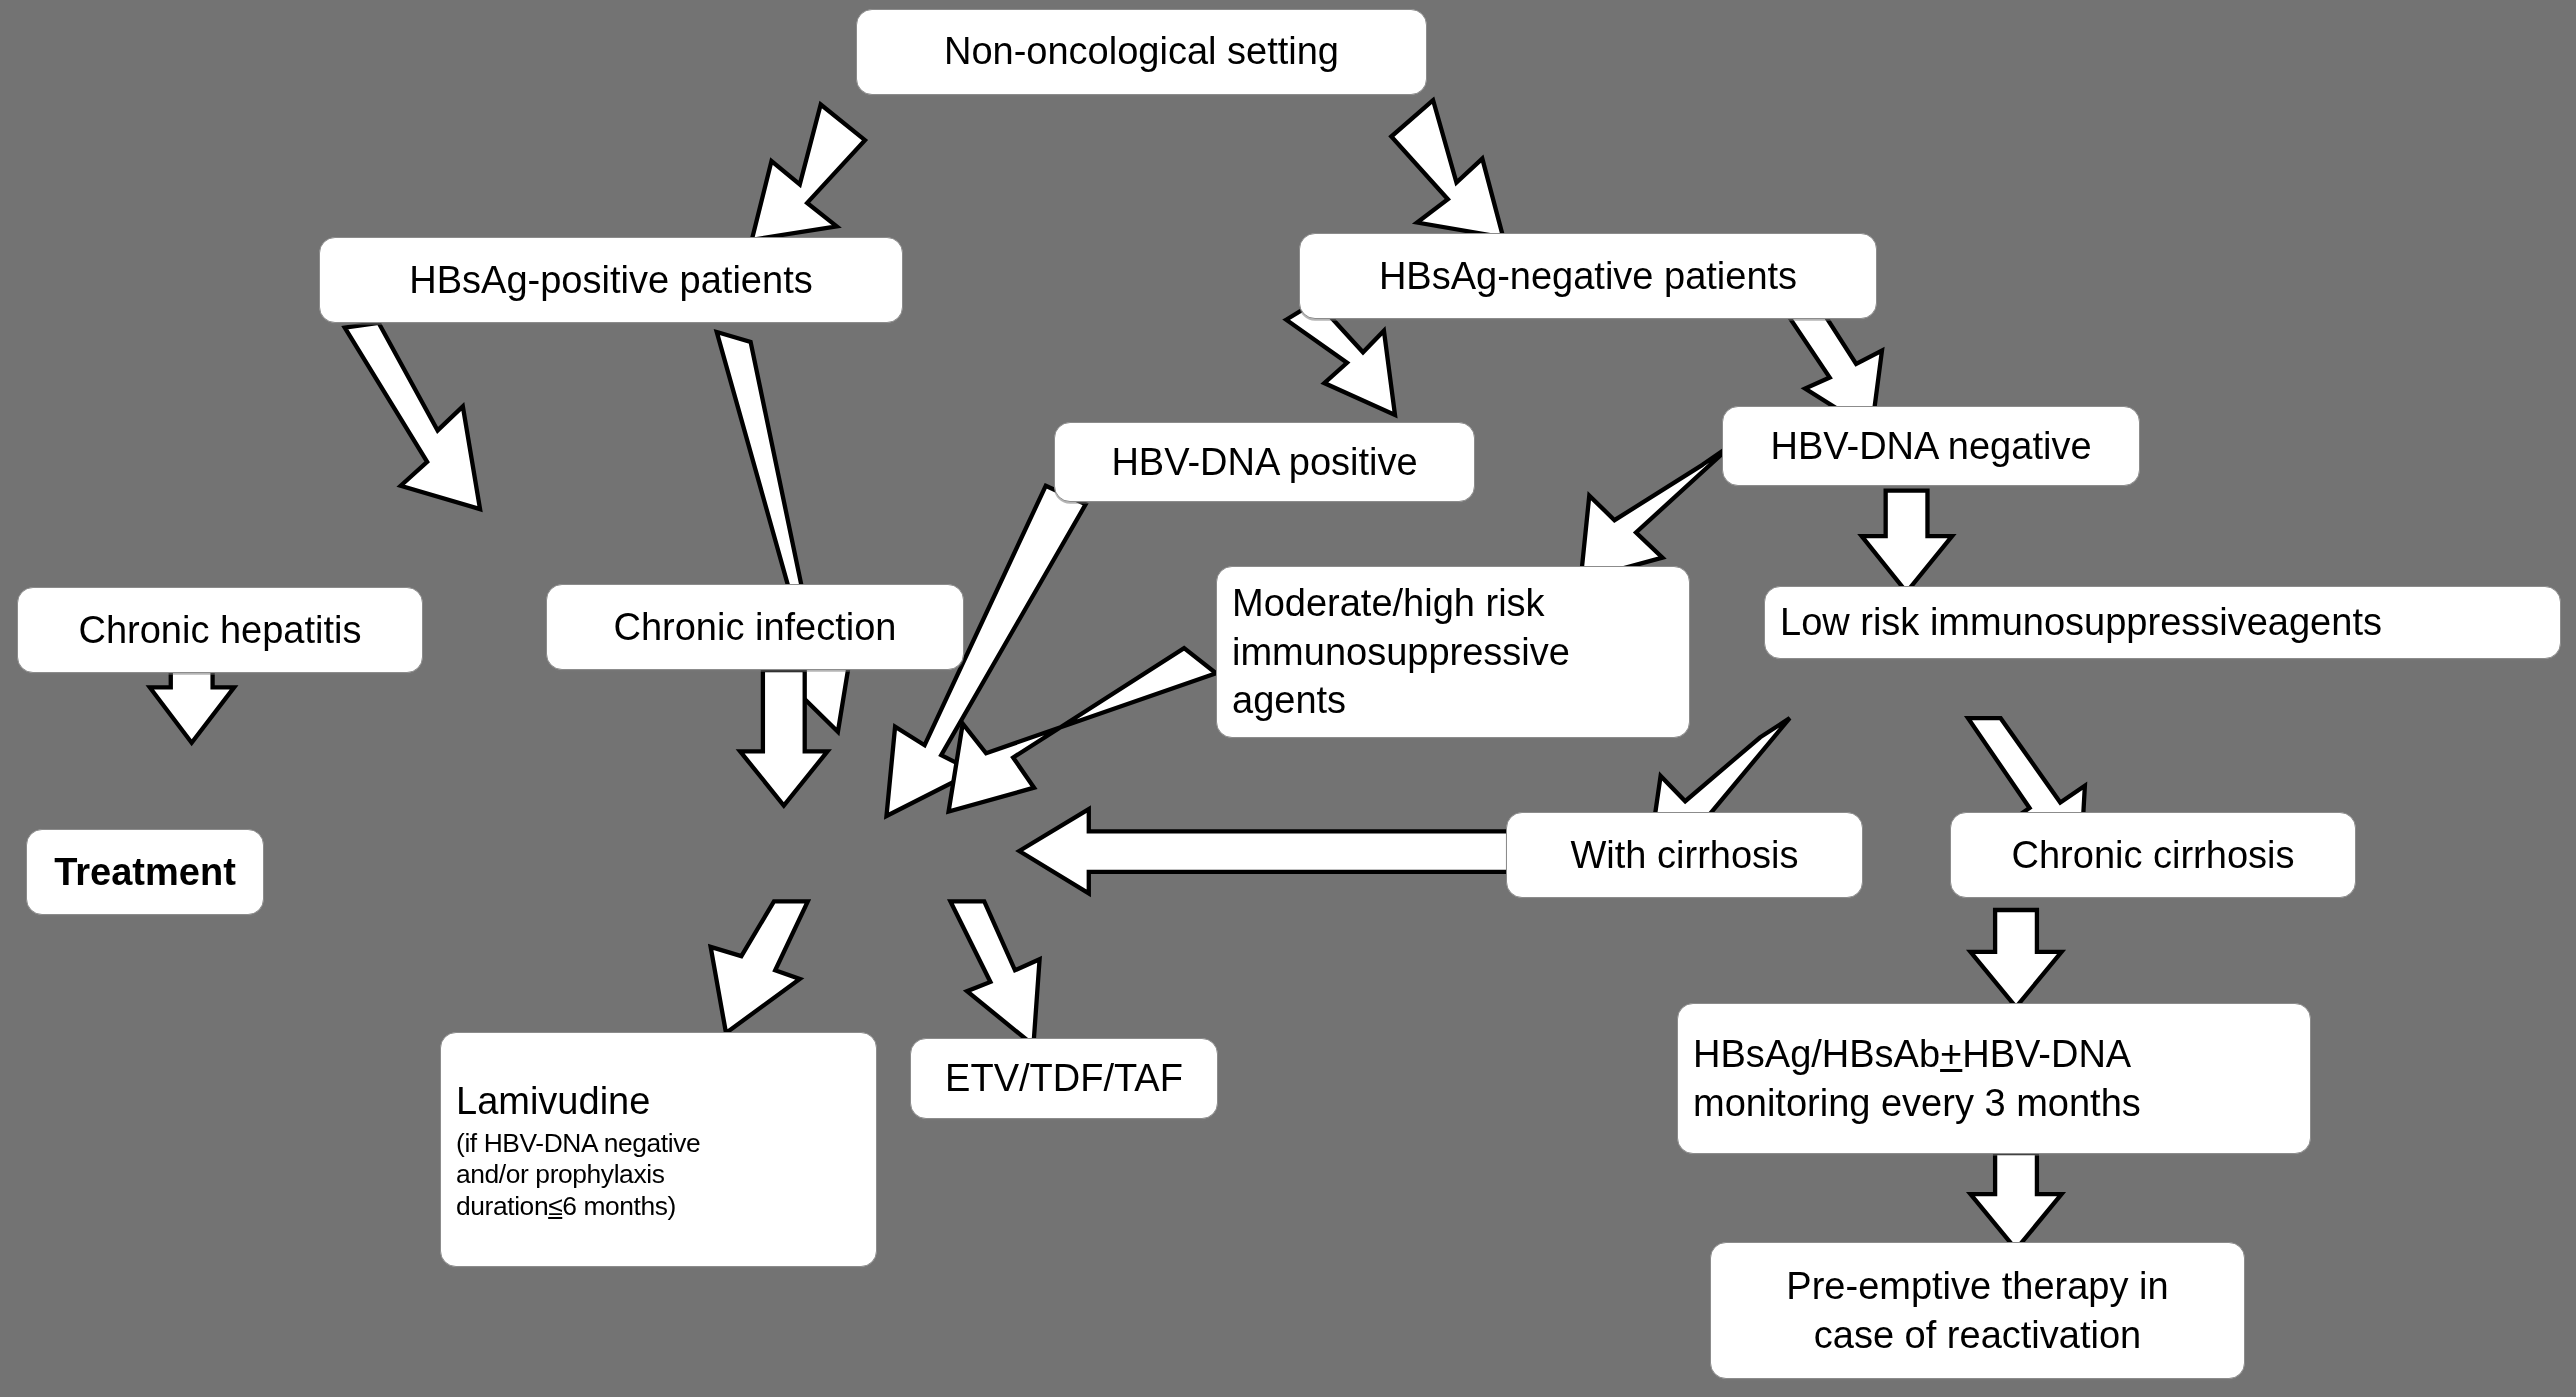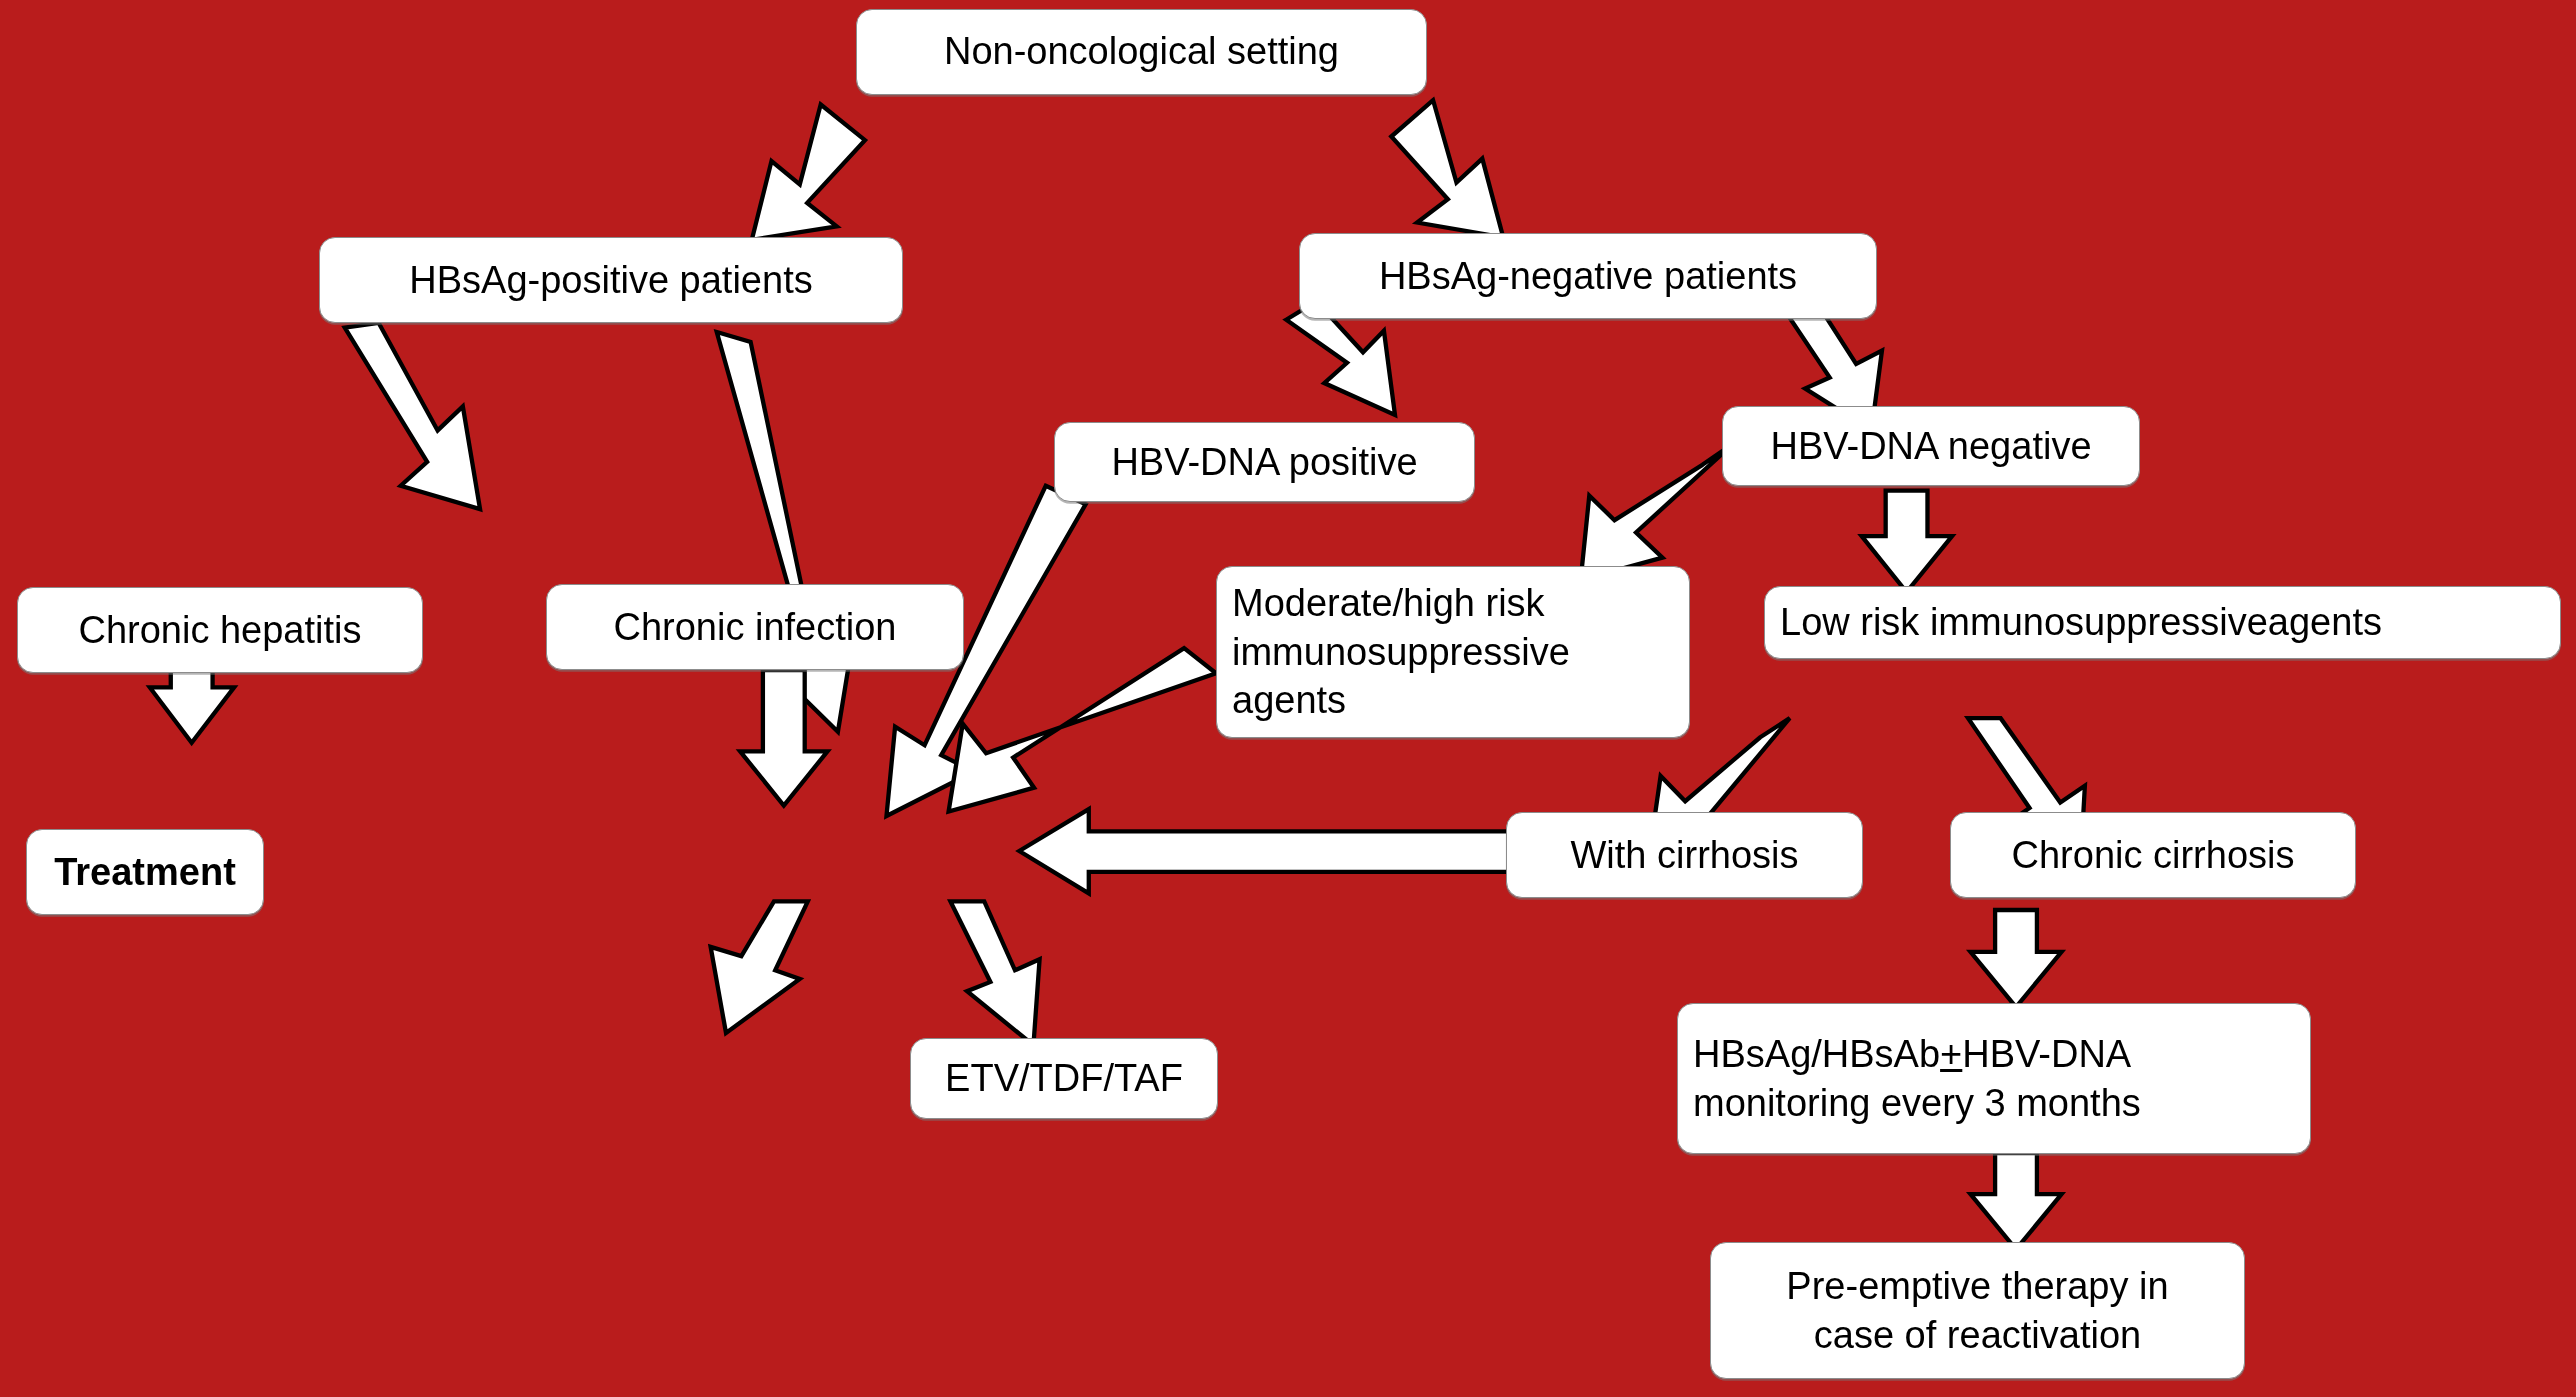--- a/index.html
+++ b/index.html
@@ -1,17 +1,17 @@
 <!DOCTYPE html>
 <html style="font-size:9.8px"><head>
 <meta charset="utf-8">
 <style>
   html,body{margin:0;padding:0;background:#ffffff;}
   body{font-family:"Liberation Sans", sans-serif;}
-  #stage{position:relative;width:2576px;height:1397px;background:#b91c1c;overflow:hidden;}
+  #stage{position:relative;width:2576px;height:1397px;background:#737373;overflow:hidden;}
   svg#canvas{position:absolute;left:0;top:0;width:2576px;height:1397px;}
   .node-box{
     position:absolute;
     background:#ffffff;
     border:1.8px solid #8c8c8c;
     border-radius:16px;
     box-sizing:border-box;
     display:flex;
     align-items:center;
     box-shadow:0 1.8px 0 rgba(120,120,120,0.55);
@@ -128,20 +128,28 @@
 
 
   <div class="node-box center" style="left:1506px; top:812px; width:357px; height:86px;">
     <span class="label">With cirrhosis</span>
   </div>
 
   <div class="node-box center" style="left:1950px; top:812px; width:406px; height:86px;">
     <span class="label">Chronic cirrhosis</span>
   </div>
 
+  <div class="node-box left pad-l" style="left:440px; top:1032px; width:437px; height:235px;">
+    <span class="label">
+      <span>Lamivudine</span>
+      <span class="sub"><span>(if HBV-DNA negative
+and/or prophylaxis
+duration</span><span class="u">≤</span><span>6 months)</span></span>
+    </span>
+  </div>
 
   <div class="node-box center" style="left:910px; top:1038px; width:308px; height:81px;">
     <span class="label">ETV/TDF/TAF</span>
   </div>
 
   <div class="node-box left pad-l" style="left:1677px; top:1003px; width:634px; height:151px;">
     <span class="label"><span>HBsAg/HBsAb</span><span class="u">+</span><span>HBV-DNA</span><br><span>monitoring every 3 months</span></span>
   </div>
 
   <div class="node-box center" style="left:1710px; top:1242px; width:535px; height:137px;">

